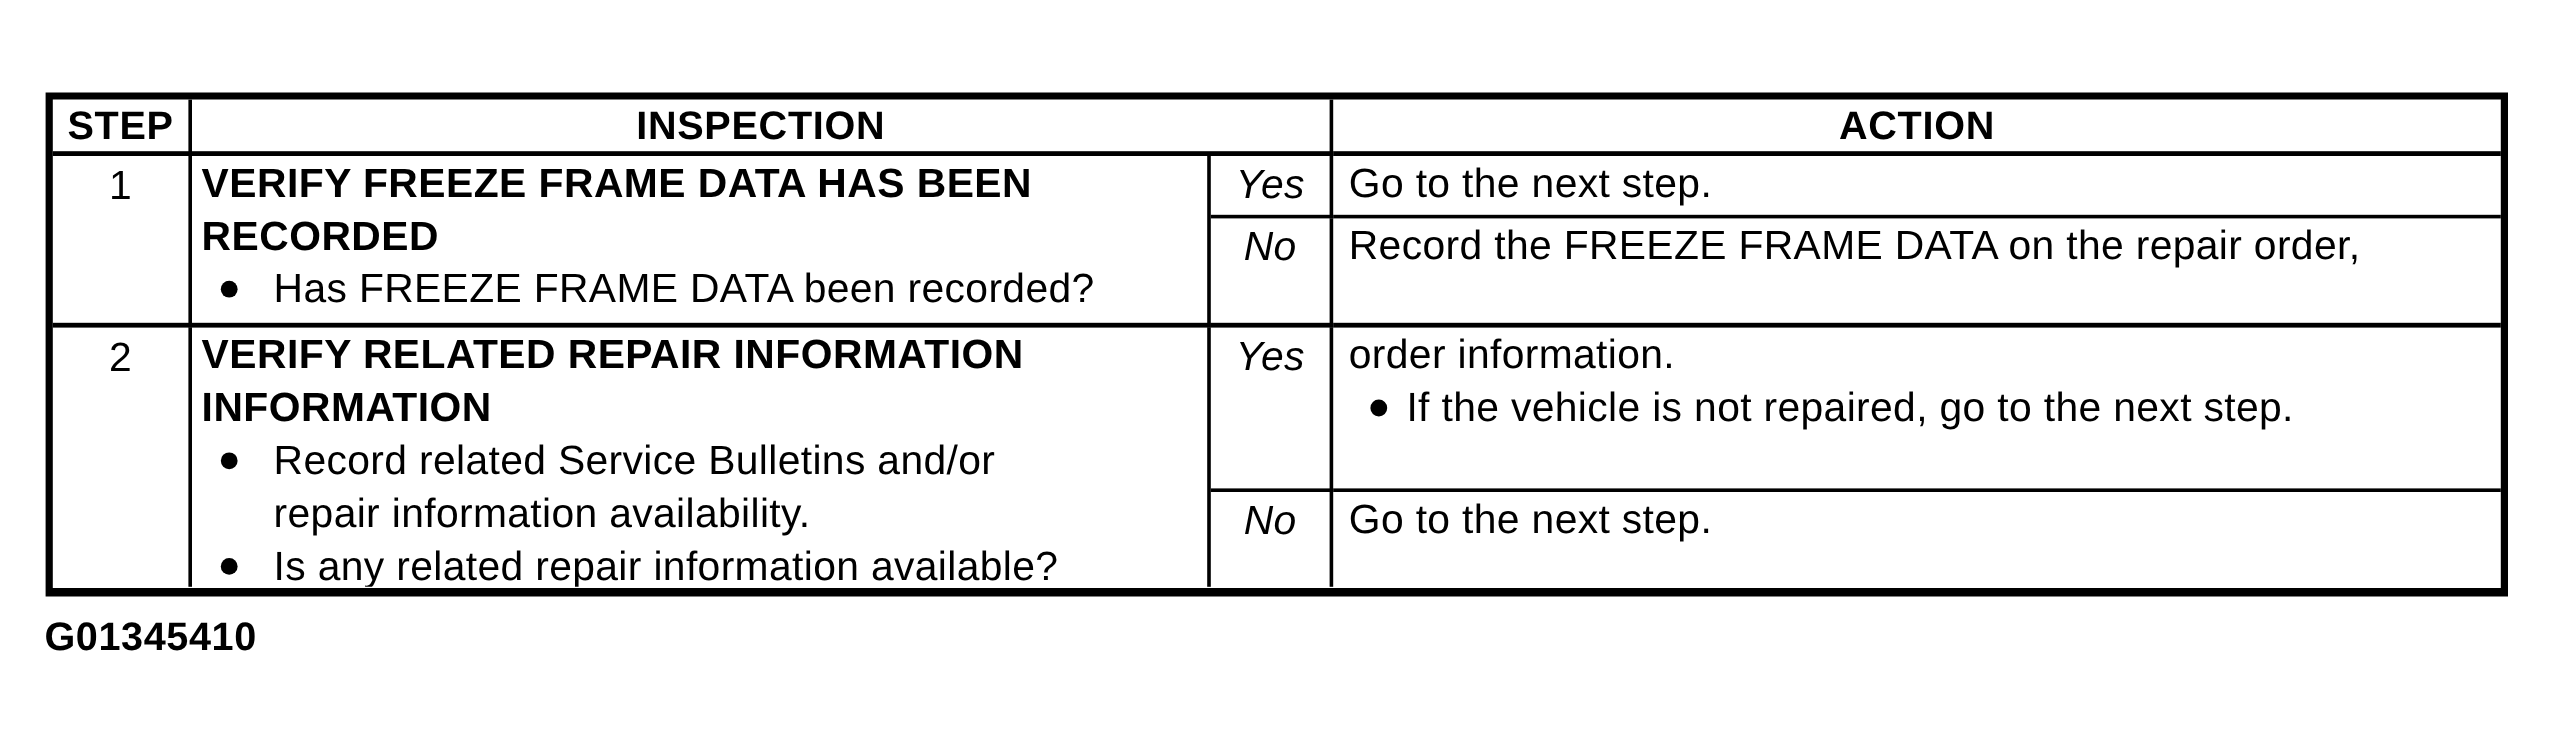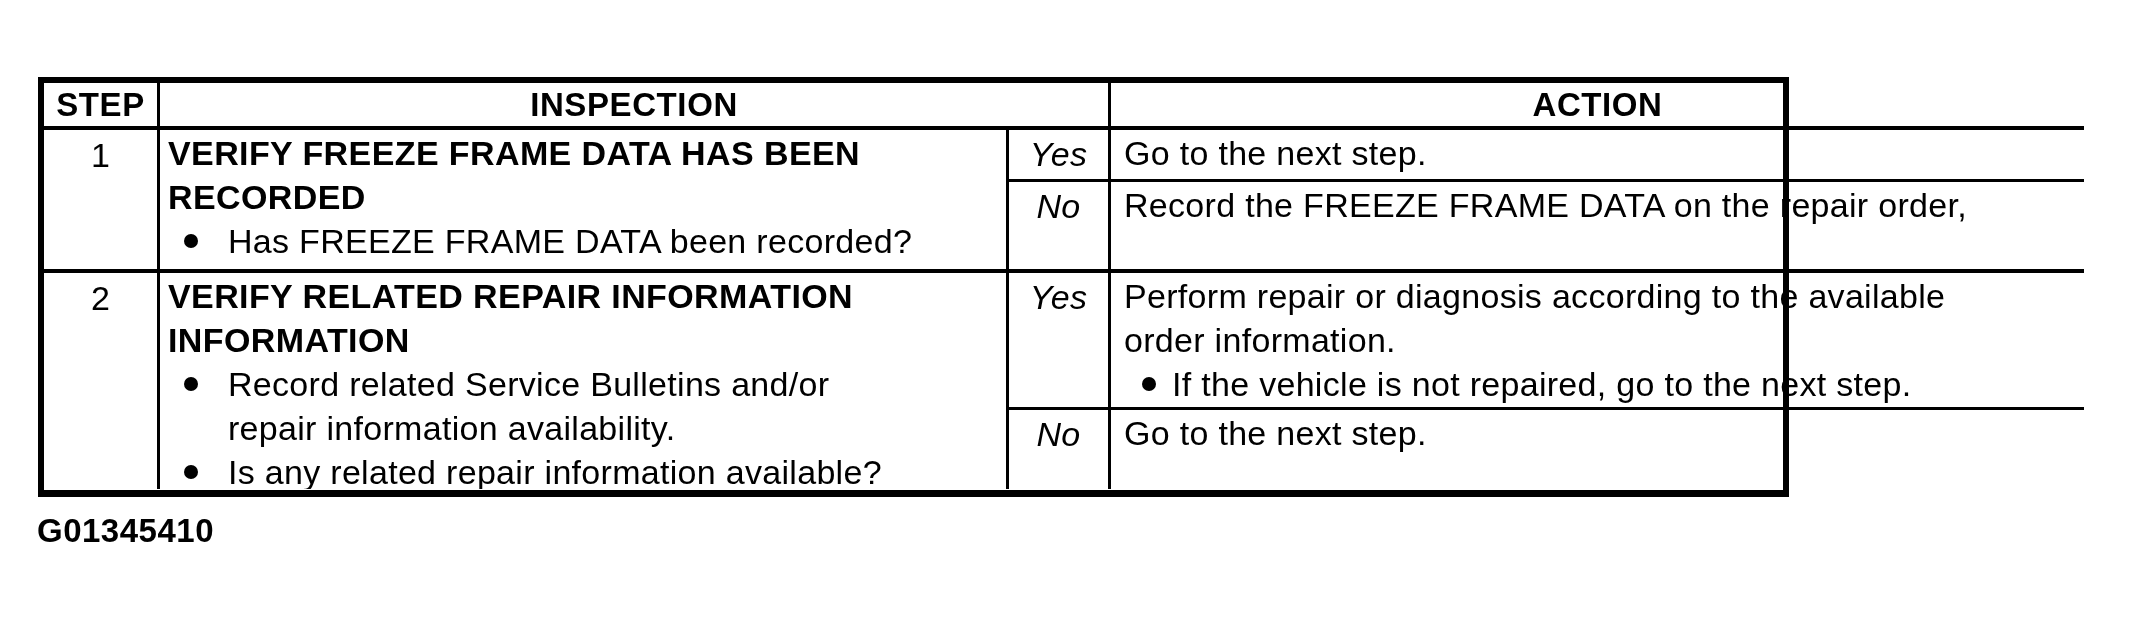--- a/index.html
+++ b/index.html
@@ -6,21 +6,21 @@
   html,body { background:#ffffff; }
   body {
     width:2129px; height:617px;
     position:relative; overflow:hidden;
     font-family:"Liberation Sans", sans-serif;
     color:#000;
   }
   
   .tbl {
     position:absolute; left:38px; top:77px;
-    width:1751px; height:420px;
+    width:2052px; height:420px;
     border:6px solid #000; border-bottom-width:7px;
     display:grid;
     grid-template-columns:116px 849px 102px 973px;
     grid-template-rows:47px 52px 91px 137px 79px;
     background:#fff;
   }
   .cell { font-size:34px; line-height:44px; letter-spacing:0.3px; overflow:hidden; }
   
   .br { border-right:3px solid #000; }
   .bb3 { border-bottom:3px solid #000; }
@@ -121,21 +121,20 @@
             <span class="dot"></span>
           </span>
         <div class="btxt">
           <div>Is any related repair information available?</div>
         </div>
       </div>
     </div>
 
     <div class="cell yn s2y br bb3">Yes</div>
     <div class="cell act s2ay bb3">
-      <div>Perform repair or diagnosis according to the available</div>
       <div>order information.</div>
       <div class="bullet">
         <span class="dotc">
             <span class="dot"></span>
           </span>
         <div class="btxt">
           <div>If the vehicle is not repaired, go to the next step.</div>
         </div>
       </div>
     </div>

